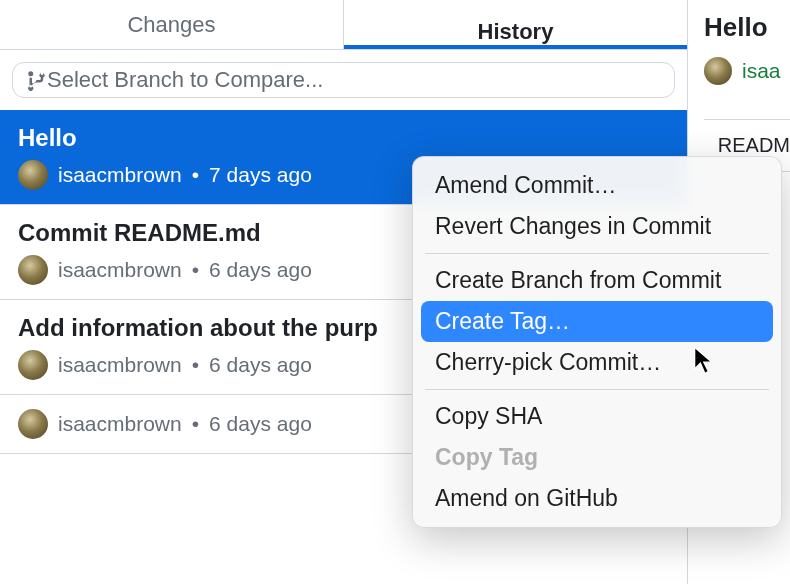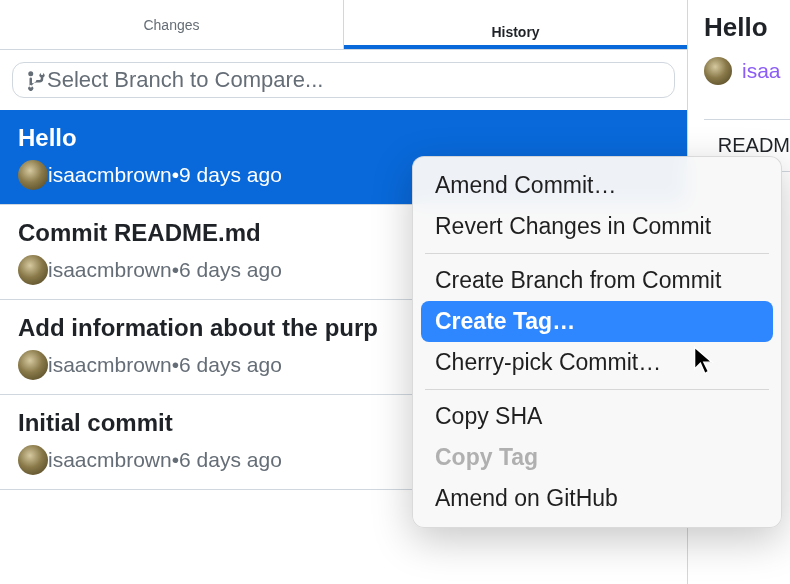--- a/index.html
+++ b/index.html
@@ -26,21 +26,21 @@
   .right-title {
     font-size: 26px;
     font-weight: 700;
     margin-bottom: 14px;
   }
   .right-meta {
     display: flex;
     align-items: center;
     gap: 10px;
     font-size: 21px;
-    color: #8b5cf6;
+    color: #15803d;
   }
   .right-files {
     margin-top: 34px;
     border-top: 1px solid #d0d7de;
   }
   .right-file {
     padding: 14px 0;
     border-bottom: 1px solid #d0d7de;
     font-size: 20px;
     color: #1f2328;
@@ -49,21 +49,21 @@
   .tabs {
     display: flex;
     height: 50px;
     border-bottom: 1px solid #d0d7de;
   }
   .tab {
     flex: 1;
     display: flex;
     align-items: center;
     justify-content: center;
-    font-size: 14px;
+    font-size: 22px;
     color: #656d76;
     cursor: pointer;
     border-right: 1px solid #d0d7de;
   }
   .tab:last-child { border-right: none; margin-top: 14px; }
   .tab.active {
     color: #1f2328;
     font-weight: 600;
     box-shadow: inset 0 -4px 0 #0969da;
   }
@@ -91,20 +91,21 @@
     color: #fff;
   }
   .commit-title {
     font-size: 24px;
     font-weight: 700;
     margin-bottom: 8px;
   }
   .commit-meta {
     display: flex;
     align-items: center;
+    gap: 10px;
     font-size: 21px;
   }
   .commit:not(.selected) .commit-meta { color: #656d76; }
   .avatar {
     width: 30px;
     height: 30px;
     border-radius: 50%;
     background: radial-gradient(circle at 40% 35%, #d6c9a0 0%, #8a7a4a 45%, #4a3f1f 100%);
     flex-shrink: 0;
   }
@@ -124,21 +125,20 @@
   .menu-item {
     padding: 7px 14px;
     font-size: 23px;
     border-radius: 8px;
     cursor: pointer;
     color: #1f1f1f;
   }
   .menu-item.highlight {
     background: #2f87ff;
     color: #fff;
-    font-weight: bold;
   }
   .menu-item.disabled {
     color: #b0b0b0;
     cursor: default;
     font-weight: bold;
   }
   .menu-sep {
     height: 1px;
     background: #d7d7d7;
     margin: 6px 4px;
@@ -170,21 +170,21 @@
         <span>Select Branch to Compare...</span>
       </div>
     </div>
     <div class="commit-list">
       <div class="commit selected">
         <div class="commit-title">Hello</div>
         <div class="commit-meta">
           <div class="avatar"></div>
           <span>isaacmbrown</span>
           <span>•</span>
-          <span>9 days ago</span>
+          <span>7 days ago</span>
         </div>
       </div>
       <div class="commit">
         <div class="commit-title">Commit README.md</div>
         <div class="commit-meta">
           <div class="avatar"></div>
           <span>isaacmbrown</span>
           <span>•</span>
           <span>6 days ago</span>
         </div>
@@ -192,21 +192,20 @@
       <div class="commit">
         <div class="commit-title">Add information about the purp</div>
         <div class="commit-meta">
           <div class="avatar"></div>
           <span>isaacmbrown</span>
           <span>•</span>
           <span>6 days ago</span>
         </div>
       </div>
       <div class="commit">
-        <div class="commit-title">Initial commit</div>
         <div class="commit-meta">
           <div class="avatar"></div>
           <span>isaacmbrown</span>
           <span>•</span>
           <span>6 days ago</span>
         </div>
       </div>
     </div>
   </div>
 

